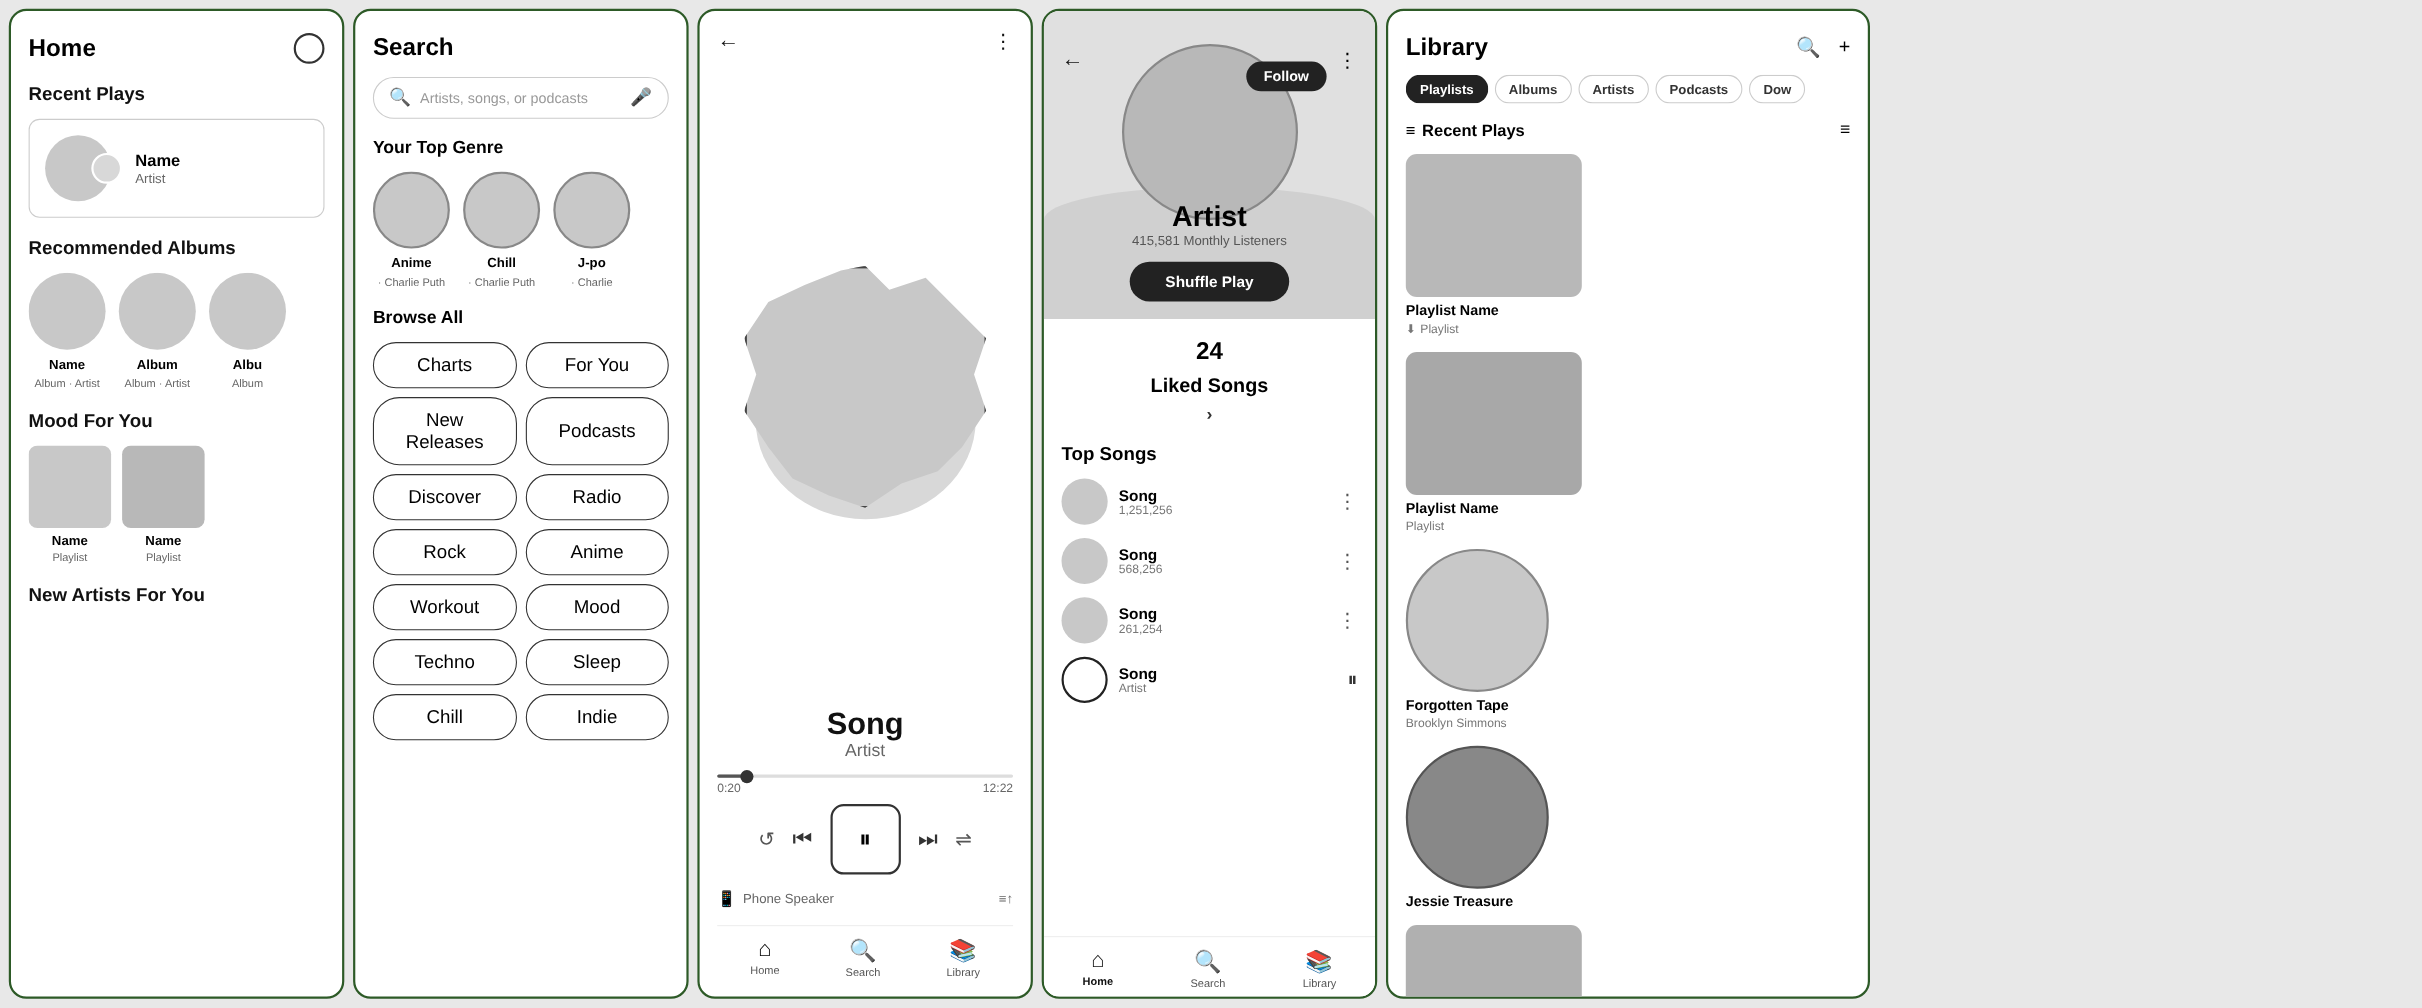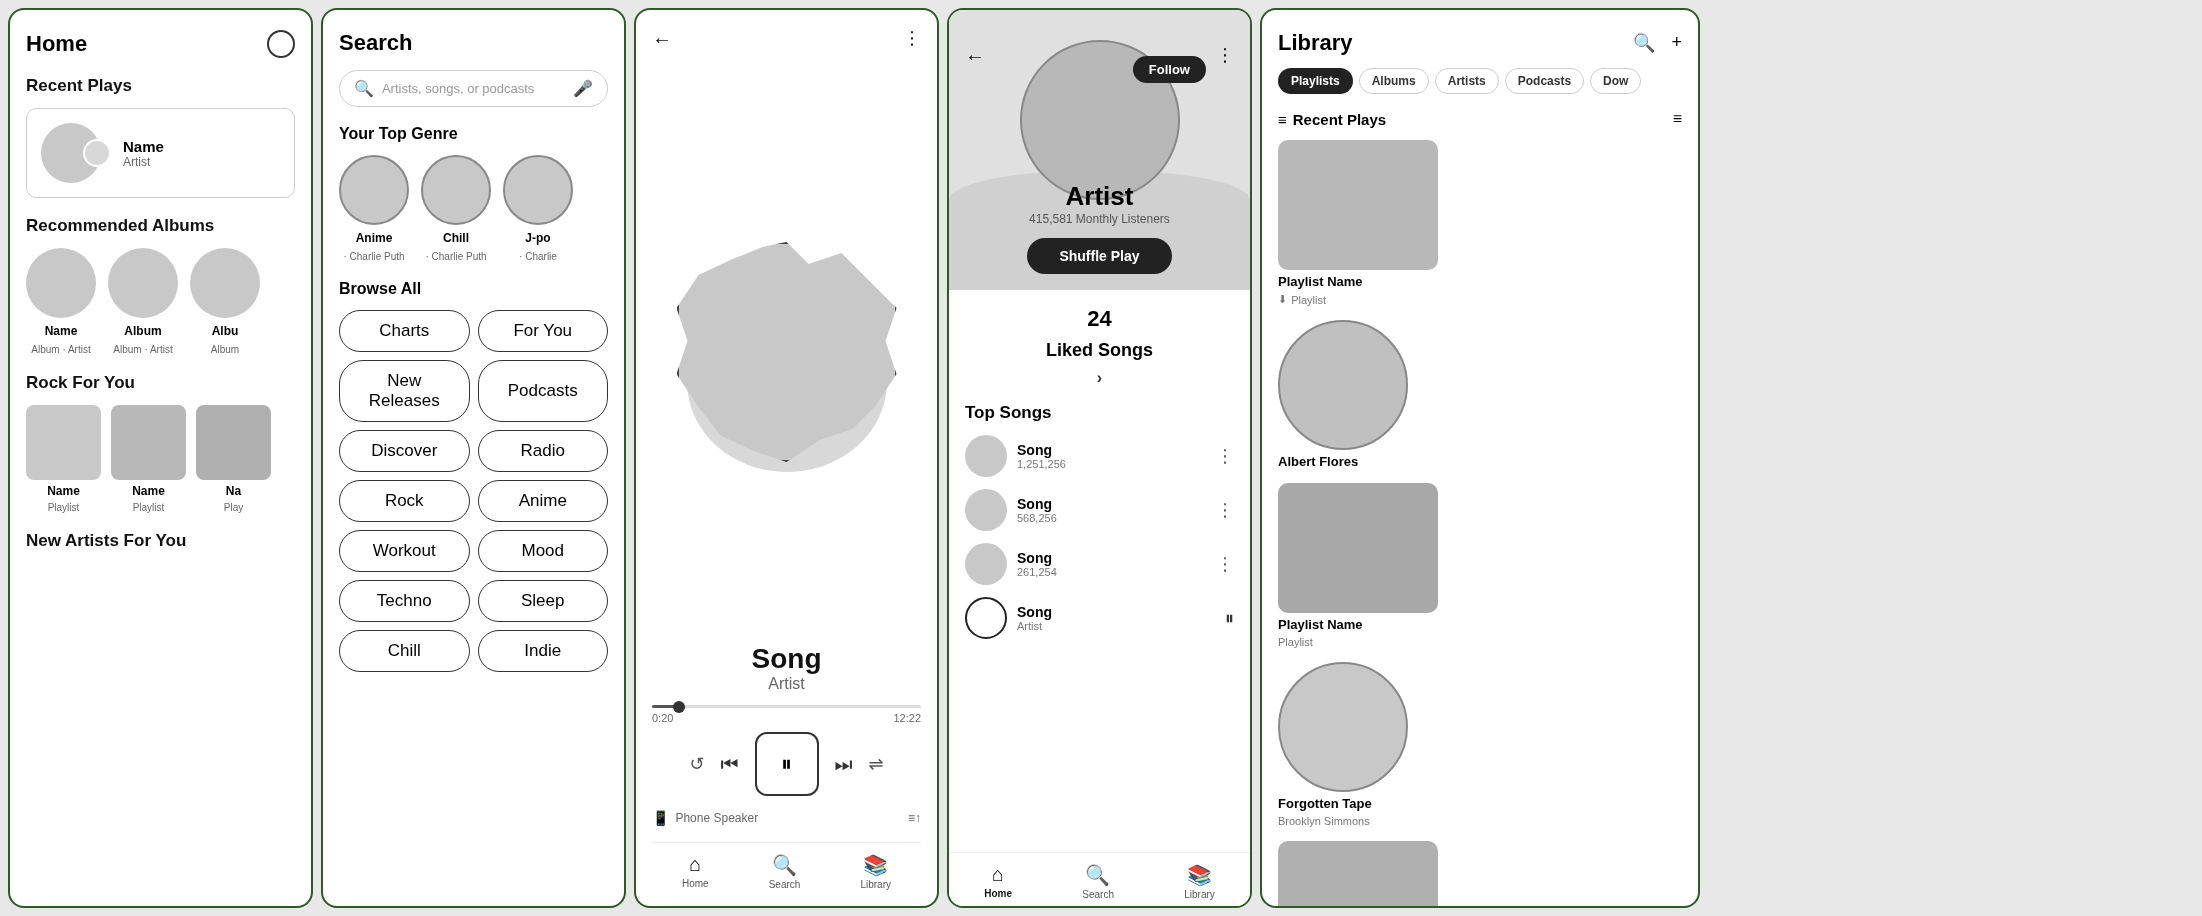--- a/index.html
+++ b/index.html
@@ -637,36 +637,31 @@
       <div class="album-name">Album</div>
       <div class="album-sub">Album · Artist</div>
     </div>
     <div class="album-item">
       <div class="gray-circle" style="width:70px;height:70px;"></div>
       <div class="album-name">Albu</div>
       <div class="album-sub">Album</div>
     </div>
   </div>
 
-  <div class="section-title">Rock For You</div>
+  <div class="section-title">Mood For You</div>
   <div class="made-for-row">
     <div class="playlist-item">
       <div class="gray-square" style="width:75px;height:75px;"></div>
       <div class="playlist-name">Name</div>
       <div class="playlist-sub">Playlist</div>
     </div>
     <div class="playlist-item">
       <div class="gray-square" style="width:75px;height:75px;background:#b8b8b8;"></div>
       <div class="playlist-name">Name</div>
       <div class="playlist-sub">Playlist</div>
-    </div>
-    <div class="playlist-item">
-      <div class="gray-square" style="width:75px;height:75px;background:#b0b0b0;"></div>
-      <div class="playlist-name">Na</div>
-      <div class="playlist-sub">Play</div>
     </div>
   </div>
 
   <div class="section-title">New Artists For You</div>
 </div>
 
 <div class="screen screen-search">
   <div class="search-header">Search</div>
 
   <div class="search-bar">
@@ -882,40 +877,40 @@
   <div class="library-grid">
 
     <div class="lib-item">
       <div class="gray-square-lib"></div>
       <div class="lib-item-name">Playlist Name</div>
       <div class="lib-item-sub">
         <span>⬇</span>
         <span>Playlist</span>
       </div>
     </div>
-    <div class="lib-item">
-      <div class="gray-circle-lib"></div>
-      <div class="lib-item-name">Albert Flores</div>
-    </div>
 
     <div class="lib-item">
       <div class="gray-square-lib2"></div>
       <div class="lib-item-name">Playlist Name</div>
       <div class="lib-item-sub">
         <span>Playlist</span>
       </div>
     </div>
     <div class="lib-item">
       <div class="gray-circle-lib2"></div>
       <div class="lib-item-name">Forgotten Tape</div>
       <div class="lib-item-sub">
         <span>Brooklyn Simmons</span>
       </div>
     </div>
 
+    <div class="lib-item">
+      <div class="lib-jessie"></div>
+      <div class="lib-item-name">Jessie Treasure</div>
+    </div>
     <div class="lib-item">
       <div class="lib-playlist-last"></div>
       <div class="lib-item-name">Playlist Name</div>
       <div class="lib-item-sub">
         <span>⬇</span>
         <span>Playlist</span>
       </div>
     </div>
   </div>
 </div>

